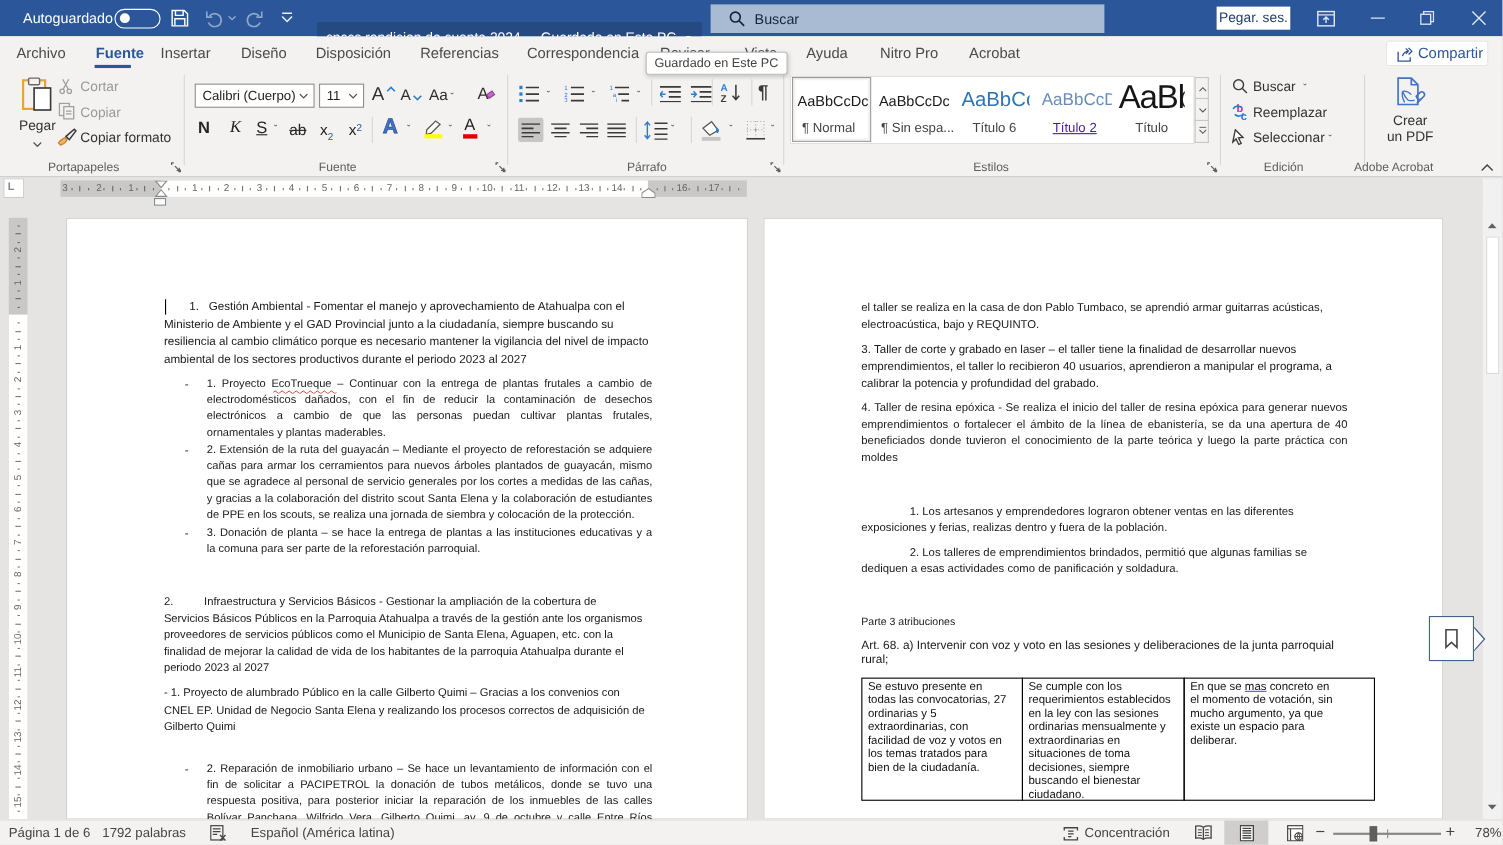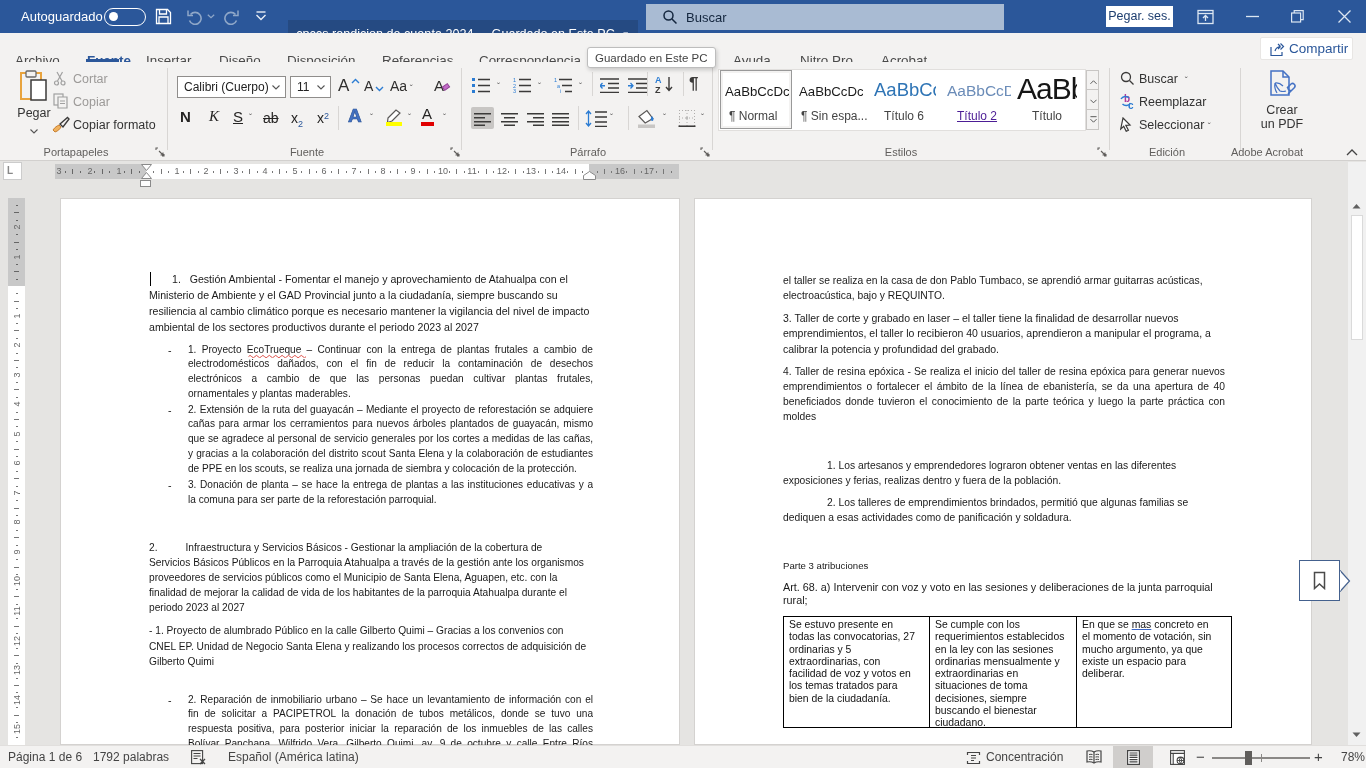--- a/index.html
+++ b/index.html
@@ -15,21 +15,21 @@
 #toggle .knob { position:absolute; left:4px; top:3px; width:9px; height:9px; border-radius:50%; background:#fff; }
 #titlebox { position:absolute; left:288px; top:20px; width:350px; height:29px; background:#254a82; }
 #titletext { position:absolute; left:0; top:7px; width:350px; text-align:center; color:#fff; font-size:12.6px; white-space:nowrap; }
 #searchbox { position:absolute; left:646px; top:4px; width:358px; height:26px; background:#a9bbd3; }
 #searchbox span { position:absolute; left:40px; top:6px; font-size:13px; color:#14263e; }
 #inicses { position:absolute; left:1106px; top:6px; width:67px; height:21px; background:#fff; color:#1e3e6f; font-size:12.5px; text-align:center; line-height:21px; }
 .winbtn { position:absolute; }
 
 
 #tabrow { position:absolute; left:0; top:33px; width:1366px; height:29px; background:#f3f2f1; }
-.tab { position:absolute; top:20px; font-size:13.4px; color:#4a4a4a; }
+.tab { position:absolute; top:8px; font-size:13.4px; color:#4a4a4a; }
 .tab.active { color:#2b579a; font-weight:bold; }
 #tabunderline { position:absolute; left:86px; top:59px; width:33px; height:3px; background:#2b579a; }
 
 
 #ribbon { position:absolute; left:0; top:62px; width:1366px; height:99px; background:#f3f2f1; border-bottom:1px solid #d2d0ce; }
 .gsep { position:absolute; top:6px; width:1px; height:82px; background:#d8d6d4; }
 .glabel { position:absolute; top:84px; font-size:11px; color:#605e5c; width:200px; margin-left:-100px; text-align:center; }
 .launcher { position:absolute; top:85px; width:10px; height:10px; }
 .ribtxt { font-size:12.5px; color:#333; }
 .gray { color:#9c9a98; }
@@ -664,21 +664,21 @@
 <div class="para" style="left:88px;top:360.0px;width:442px;font-size:9.6px;line-height:13px;">
 <div class="ln">Parte 3 atribuciones</div>
 </div>
 <div class="para" style="left:88px;top:382.3px;width:442px;font-size:10.8px;line-height:12.6px;">
 <div class="ln">Art. 68. a) Intervenir con voz y voto en las sesiones y deliberaciones de la junta parroquial</div>
 <div class="ln">rural;</div>
 </div>
 <div style="position:absolute;left:88px;top:417px;width:443px;height:114px;">
 <div style="position:absolute;top:0;height:112px;border:1px solid #000;font-size:10.4px;line-height:12.3px;color:#111;padding:2px 4px 0 5px;left:0;width:147px;">Se estuvo presente en<br>todas las convocatorias, 27<br>ordinarias y 5<br>extraordinarias, con<br>facilidad de voz y votos en<br>los temas tratados para<br>bien de la ciudadanía.</div>
 <div style="position:absolute;top:0;height:112px;border:1px solid #000;font-size:10.4px;line-height:12.3px;color:#111;padding:2px 4px 0 5px;left:146px;width:148px;">Se cumple con los<br>requerimientos establecidos<br>en la ley con las sesiones<br>ordinarias mensualmente y<br>extraordinarias en<br>situaciones de toma<br>decisiones, siempre<br>buscando el bienestar<br>ciudadano.</div>
-<div style="position:absolute;top:0;height:112px;border:1px solid #000;font-size:10.4px;line-height:12.3px;color:#111;padding:2px 4px 0 5px;left:293px;width:156px;">En que se <span style="text-decoration:underline;text-decoration-color:#3a66c8;">mas</span> concreto en<br>el momento de votación, sin<br>mucho argumento, ya que<br>existe un espacio para<br>deliberar.</div>
+<div style="position:absolute;top:0;height:112px;border:1px solid #000;font-size:10.4px;line-height:12.3px;color:#111;padding:2px 4px 0 5px;left:293px;width:174px;">En que se <span style="text-decoration:underline;text-decoration-color:#3a66c8;">mas</span> concreto en<br>el momento de votación, sin<br>mucho argumento, ya que<br>existe un espacio para<br>deliberar.</div>
 </div>
 </div>
 
   <div class="abs" style="left:1348px;top:0px;width:18px;height:583px;background:#f1f1f1;"></div>
   <div class="abs" style="left:1348px;top:33px;width:18px;height:16px;background:#f1f1f1;"><svg style="margin:5px 0 0 4px;" width="9" height="6" viewBox="0 0 9 6">
         <path d="M0.5 5.5 l4 -4.5 l4 4.5 z" fill="#606060"></path>
       </svg></div>
   <div class="abs" style="left:1351px;top:53px;width:12px;height:125px;background:#ffffff;border:1px solid #dadada;"></div>
   <div class="abs" style="left:1348px;top:562px;width:18px;height:16px;background:#f1f1f1;"><svg style="margin:5px 0 0 4px;" width="9" height="6" viewBox="0 0 9 6">
         <path d="M0.5 0.5 h8 l-4 4.5 z" fill="#606060"></path>

